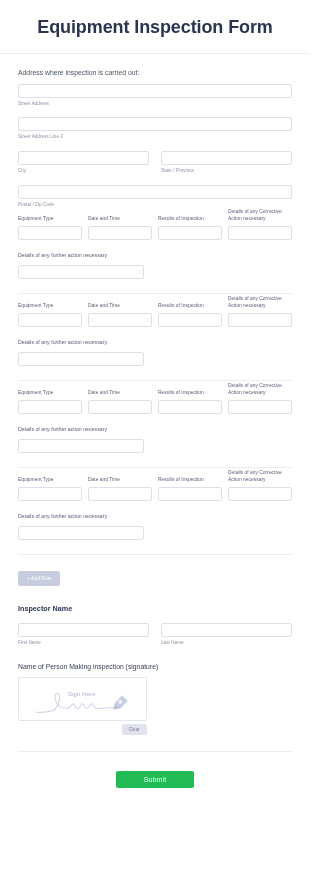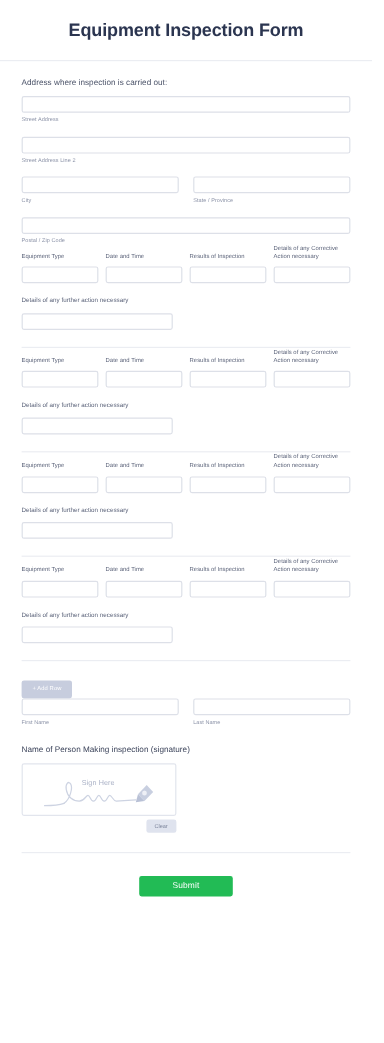--- a/index.html
+++ b/index.html
@@ -19,21 +19,21 @@
     position: relative;
     overflow: hidden;
   }
 
   
   .form-header {
     padding: 16px 18px 14px 18px;
     text-align: center;
   }
   .form-title {
-    font-size: 15px;
+    font-size: 18px;
     font-weight: bold;
     color: #2b3550;
     letter-spacing: -0.1px;
     line-height: 1.3;
   }
   .rule {
     height: 1px;
     background: #ebedf2;
     width: 100%;
   }
@@ -379,20 +379,21 @@
               <input type="text" class="txt" value="" style="">
             </div>
           </div>
           <div class="row-divider"></div>
         </div>
       </div>
 
     <button class="add-row-btn">+ Add Row</button>
 
     
+    <div class="section-head">Inspector Name</div>
     <div class="two-col" style="margin-top:0;">
       <div>
         <input class="txt" type="text" value="" style="">
         <div class="sub-label">First Name</div>
       </div>
       <div>
         <input class="txt" type="text" value="" style="">
         <div class="sub-label">Last Name</div>
       </div>
     </div>

